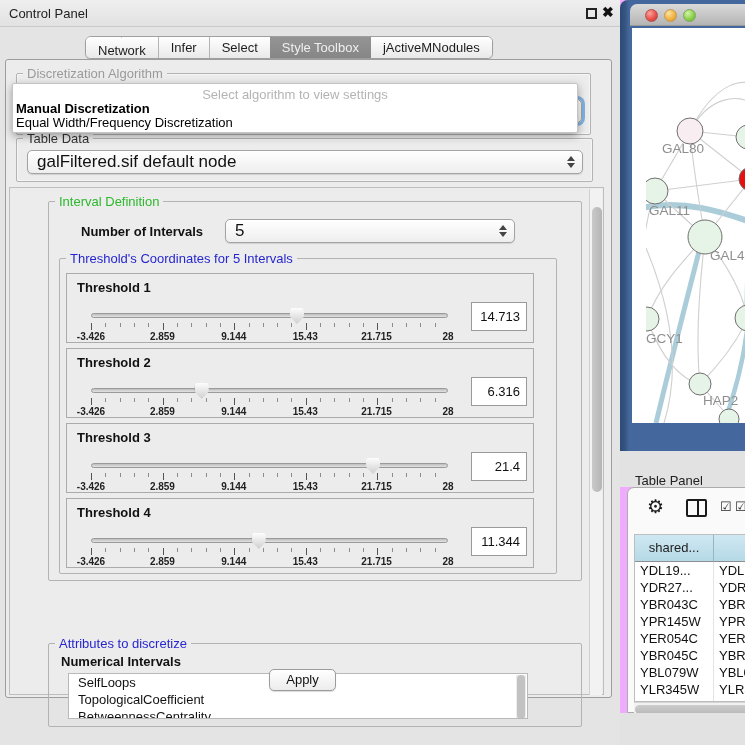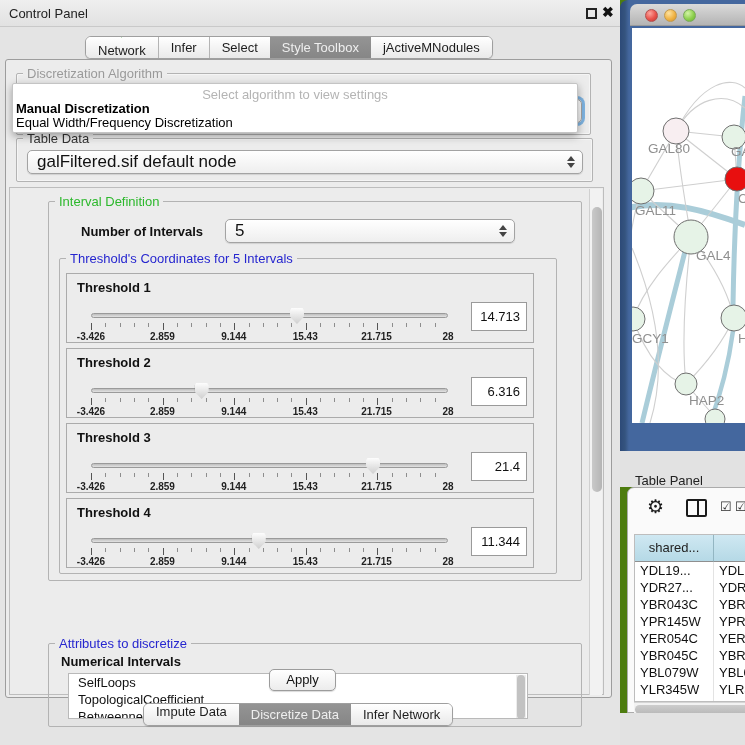--- a/index.html
+++ b/index.html
@@ -1,17 +1,17 @@
 <!DOCTYPE html>
 <html><head>
 <meta charset="utf-8">
 <style>
   * { margin:0; padding:0; box-sizing:border-box; }
   body { font-family:"Liberation Sans", sans-serif; background:#e2e2e2; }
-  .screen { position:relative; width:745px; height:745px; overflow:hidden; background:#4d7c0f; }
+  .screen { position:relative; width:745px; height:745px; overflow:hidden; background:#f0abfc; }
 
   
   .control-panel { position:absolute; left:0; top:0; width:620px; height:745px; background:#e4e4e4; }
   .cp-titlebar { position:absolute; left:0; top:0; width:620px; height:27px; background:linear-gradient(#efefef,#e2e2e2); border-bottom:1px solid #c9c9c9; }
   .cp-title { position:absolute; left:9px; top:6px; font-size:13px; color:#222; }
   .float-icon { position:absolute; left:586px; top:8px; width:11px; height:11px; border:2px solid #222; background:transparent; }
   .close-icon { position:absolute; left:602px; top:4px; font-size:14px; font-weight:bold; color:#111; }
 
   
   .seg { position:absolute; display:flex; height:23px; border:1px solid #9f9f9f; border-radius:6px; overflow:hidden; background:#fff; box-shadow:0 1px 1px rgba(0,0,0,.15); }
@@ -75,21 +75,21 @@
 
   .apply-btn { position:absolute; left:263px; top:609px; width:67px; height:22px; border:1px solid #9c9c9c; border-radius:5px; background:linear-gradient(#ffffff,#ececec); font-size:13px; color:#111; text-align:center; line-height:20px; box-shadow:0 1px 1px rgba(0,0,0,.15); }
 
   
   .net-window { position:absolute; left:620px; top:0; width:125px; height:451px; background:linear-gradient(90deg,#2d4a78 0,#35547f 5px,#44679e 9px,#44679e 100%); border-top-left-radius:8px; }
   .net-titlebar { position:absolute; left:10px; top:4px; width:115px; height:22px; background:linear-gradient(#dadada,#b4b4b4); border-top-left-radius:7px; border-bottom:1px solid #9a9a9a; }
   .light { position:absolute; top:4.5px; width:13px; height:13px; border-radius:50%; }
   .light.red { left:15px; background:radial-gradient(circle at 35% 30%, #fca59d, #e9534c 55%, #c23730); border:1px solid #b05050; }
   .light.yellow { left:34px; background:radial-gradient(circle at 35% 30%, #fde2a0, #f0b345 55%, #d19028); border:1px solid #c19a50; }
   .light.green { left:53px; background:radial-gradient(circle at 35% 30%, #d2f3a6, #8ed04e 55%, #67b12e); border:1px solid #7aa95a; }
-  .net-canvas { position:absolute; left:12px; top:28px; width:113px; height:395px; background:#fff; overflow:hidden; }
+  .net-canvas { position:absolute; left:12px; top:28px; width:113px; height:395px; background:#fff; overflow:hidden;padding-left:14px; }
   .net-canvas svg text { font-family:"Liberation Sans",sans-serif; font-size:13.5px; fill:#8f8f8f; }
 
   .tp-header { position:absolute; left:620px; top:451px; width:125px; height:36px; background:#e2e2e2; }
   .tp-title { position:absolute; left:15px; top:22px; font-size:13px; color:#222; }
   .tp-body { position:absolute; left:627px; top:487px; width:125px; height:226px; background:#fafafa; border:1px solid #ababab; border-radius:7px 0 0 0; }
   .tp-toolbar { position:absolute; left:0; top:0; width:100%; height:42px; }
   .gear-ic { position:absolute; left:19px; top:7px; font-size:19px; color:#1a1a1a; }
   .cols-ic { position:absolute; left:58px; top:11px; width:21px; height:18px; border:2.5px solid #1a1a1a; border-radius:2px; }
   .cols-ic i { position:absolute; left:50%; top:0; width:2.5px; height:100%; background:#1a1a1a; }
   .check-ic { position:absolute; top:11px; font-size:13px; color:#2a2a2a; }
@@ -284,31 +284,20 @@
 
       <div class="apply-btn">Apply</div>
     </div>
 
     <div class="popup">
       <div class="ph">Select algorithm to view settings</div>
       <div class="opt1">Manual Discretization</div>
       <div class="opt2">Equal Width/Frequency Discretization</div>
     </div>
 
-    <div class="seg bottom-tabs">
-      <div class="tab">
-          <span>Impute Data</span>
-        </div>
-      <div class="tab sel">
-          <span>Discretize Data</span>
-        </div>
-      <div class="tab">
-          <span>Infer Network</span>
-        </div>
-    </div>
   </div>
 
   <div class="net-window">
     <div class="net-titlebar">
       <span class="light red"></span>
       <span class="light yellow"></span>
       <span class="light green"></span>
     </div>
     <div class="net-canvas">
       <svg width="113" height="395" viewBox="0 0 113 395">

